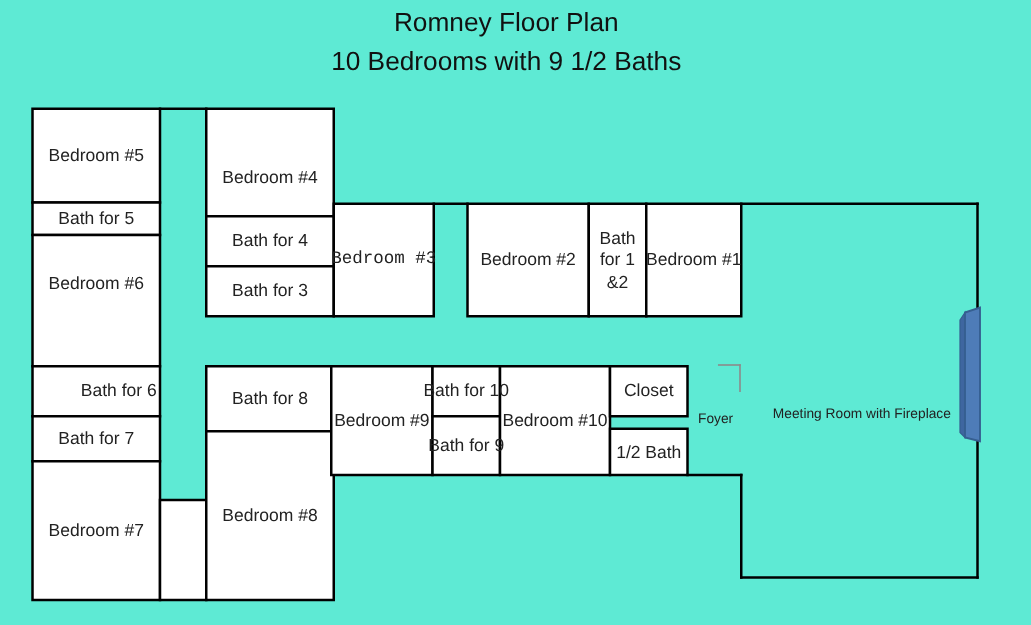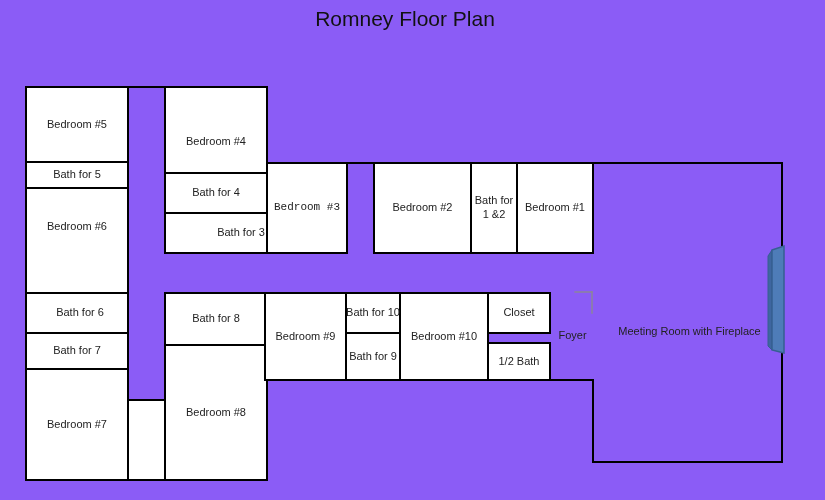--- a/index.html
+++ b/index.html
@@ -1,42 +1,43 @@
 <!DOCTYPE html>
 <html><head>
 <meta charset="utf-8">
 <style>
   html,body{margin:0;padding:0;background:#fff;}
   .canvas{
-    position:relative;width:825px;height:500px;background:#8b5cf6;
+    position:relative;width:825px;height:500px;background:#5eead4;
     font-family:"Liberation Sans",sans-serif;color:#1f1f1f;overflow:hidden;
   }
   .title{
     position:absolute;top:3px;left:0;width:810px;text-align:center;
     font-size:21px;line-height:31px;color:#111;
   }
   #plan-svg{position:absolute;left:0;top:0;}
   #labels-layer{position:absolute;left:0;top:0;width:825px;height:500px;pointer-events:none;}
   .room-rect{fill:#ffffff;stroke:#000000;stroke-width:2;}
   .room-label{
     position:absolute;display:flex;align-items:center;justify-content:center;
-    text-align:center;font-size:11px;line-height:1.25;color:#222;
+    text-align:center;font-size:14px;line-height:1.25;color:#222;
   }
   .room-label.nowrap{white-space:nowrap;}
   .area-label{position:absolute;font-size:11px;color:#222;text-align:center;}
   .foyer-label{left:545px;top:329px;width:55px;}
   .meeting-label{left:598px;top:305px;width:183px;margin-top:20px;}
 </style>
 </head>
 <body>
 
 <div class="canvas">
 
   <div class="title">
     <div>Romney Floor Plan</div>
+    <div>10 Bedrooms with 9 1/2 Baths</div>
   </div>
 
   <svg id="plan-svg" width="825" height="500" viewBox="0 0 825 500">
     <g id="rooms-g">
         <rect x="26" y="87" width="102" height="75" class="room-rect"></rect>
         <rect x="26" y="162" width="102" height="26" class="room-rect"></rect>
         <rect x="26" y="188" width="102" height="105" class="room-rect"></rect>
         <rect x="26" y="293" width="102" height="40" class="room-rect"></rect>
         <rect x="26" y="333" width="102" height="36" class="room-rect"></rect>
         <rect x="26" y="369" width="102" height="111" class="room-rect"></rect>
@@ -73,26 +74,26 @@
     <g>
       <polygon id="fp-side" points="768,256 772,250 772,350 768,346" fill="#3e66a0" stroke="#365f91" stroke-width="1"></polygon>
       <polygon id="fp-front" points="772,250 784,246 784,353 772,350" fill="#4e7cb8" stroke="#365f91" stroke-width="1.5"></polygon>
     </g>
   </svg>
 
   <div id="labels-layer">
       <div class="room-label nowrap" style="left: 26px; top: 87px; width: 102px; height: 75px;">Bedroom #5</div>
       <div class="room-label nowrap" style="left: 26px; top: 162px; width: 102px; height: 26px;">Bath for 5</div>
       <div class="room-label nowrap" style="left: 26px; top: 188px; width: 102px; height: 78px;">Bedroom #6</div>
-      <div class="room-label nowrap" style="left: 19px; top: 293px; width: 122px; height: 40px;">Bath for 6</div>
+      <div class="room-label nowrap" style="left: 34px; top: 293px; width: 122px; height: 40px;">Bath for 6</div>
       <div class="room-label nowrap" style="left: 26px; top: 333px; width: 102px; height: 36px;">Bath for 7</div>
       <div class="room-label nowrap" style="left: 26px; top: 369px; width: 102px; height: 111px;">Bedroom #7</div>
       <div class="room-label nowrap" style="left: 165px; top: 87px; width: 102px; height: 110px;">Bedroom #4</div>
       <div class="room-label nowrap" style="left: 165px; top: 173px; width: 102px; height: 40px;">Bath for 4</div>
-      <div class="room-label nowrap" style="left: 165px; top: 213px; width: 102px; height: 40px; margin-left: 25px;">Bath for 3</div>
+      <div class="room-label nowrap" style="left: 165px; top: 213px; width: 102px; height: 40px;">Bath for 3</div>
       <div class="room-label nowrap" style="left: 165px; top: 293px; width: 102px; height: 52px;">Bath for 8</div>
       <div class="room-label nowrap" style="left: 165px; top: 345px; width: 102px; height: 135px; border-radius: 31px;">Bedroom #8</div>
       <div class="room-label nowrap" style="left: 267px; top: 163px; width: 80px; height: 90px; font-family: Liberation Mono, monospace;">Bedroom #3</div>
       <div class="room-label nowrap" style="left: 374px; top: 163px; width: 97px; height: 90px;">Bedroom #2</div>
       <div class="room-label" style="left: 471px; top: 163px; width: 46px; height: 90px;">Bath for 1 &amp;2</div>
       <div class="room-label nowrap" style="left: 517px; top: 163px; width: 76px; height: 90px;">Bedroom #1</div>
       <div class="room-label nowrap" style="left: 265px; top: 293px; width: 81px; height: 87px;">Bedroom #9</div>
       <div class="room-label nowrap" style="left: 346px; top: 293px; width: 54px; height: 40px;">Bath for 10</div>
       <div class="room-label nowrap" style="left: 346px; top: 333px; width: 54px; height: 47px;">Bath for 9</div>
       <div class="room-label nowrap" style="left: 400px; top: 293px; width: 88px; height: 87px; text-align: center;">Bedroom #10</div>

